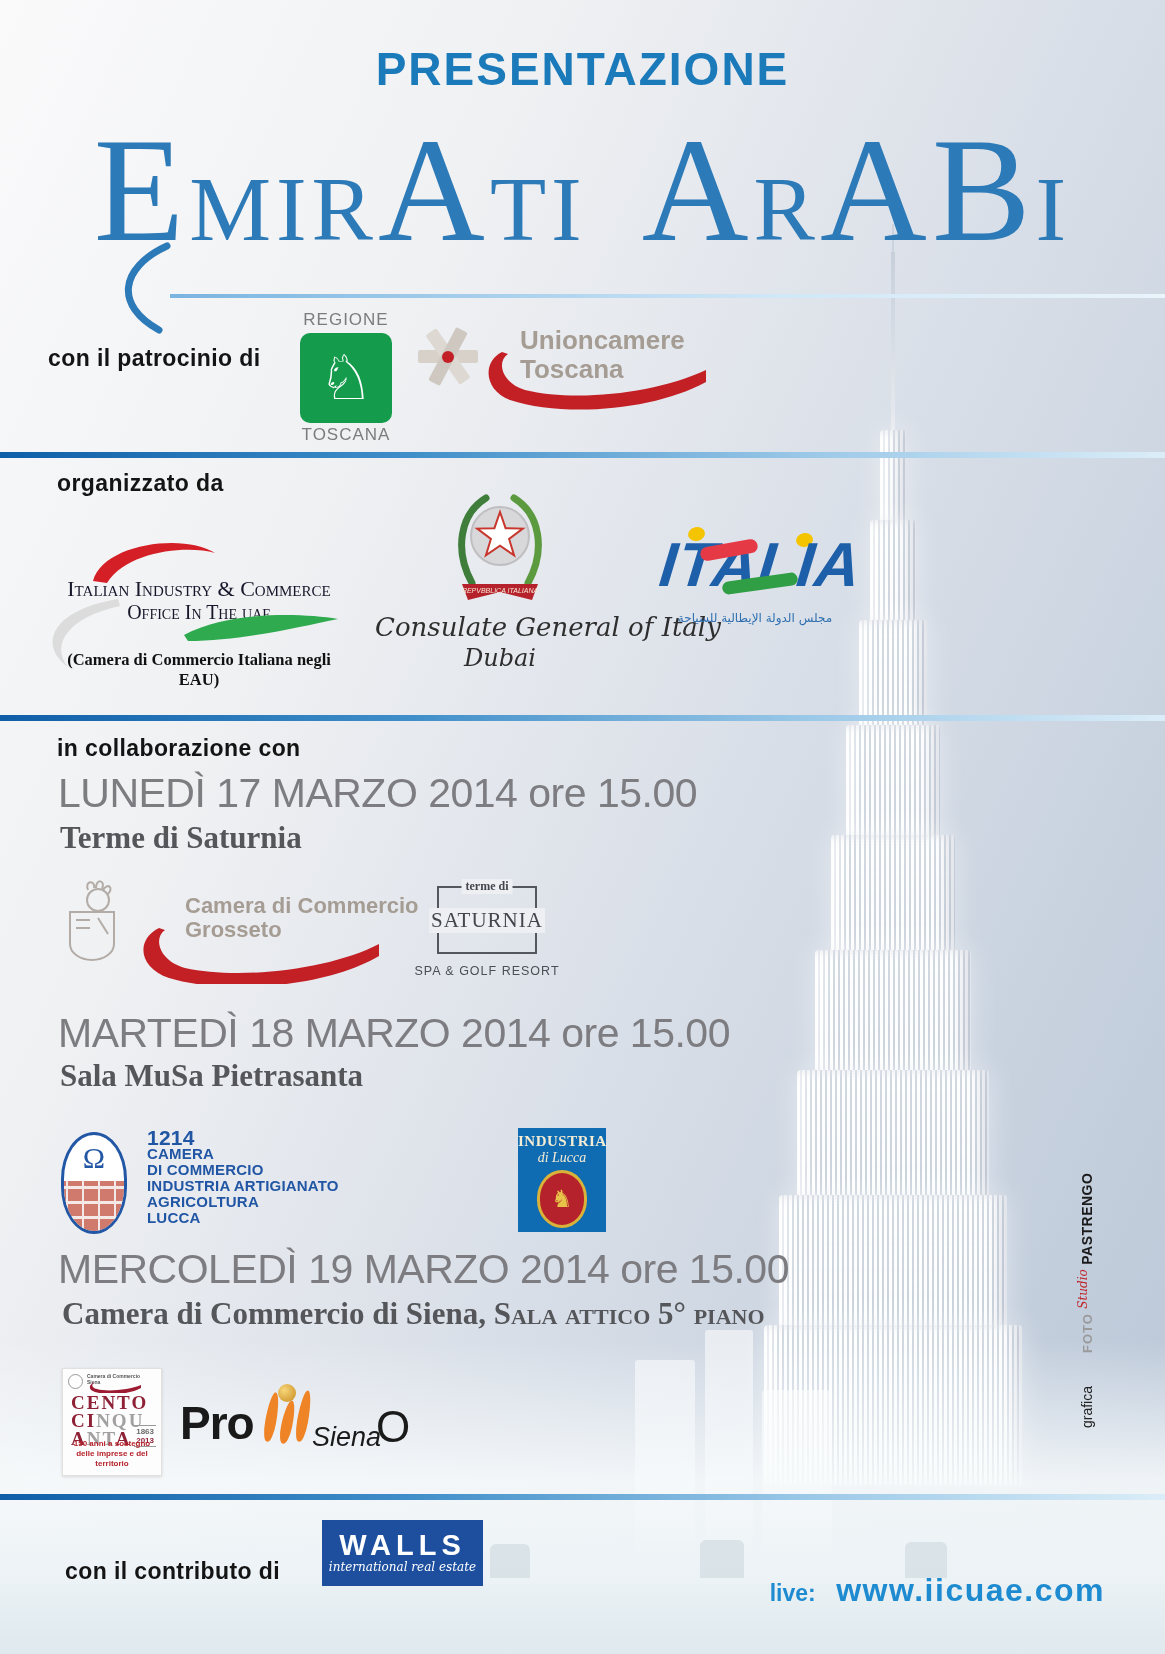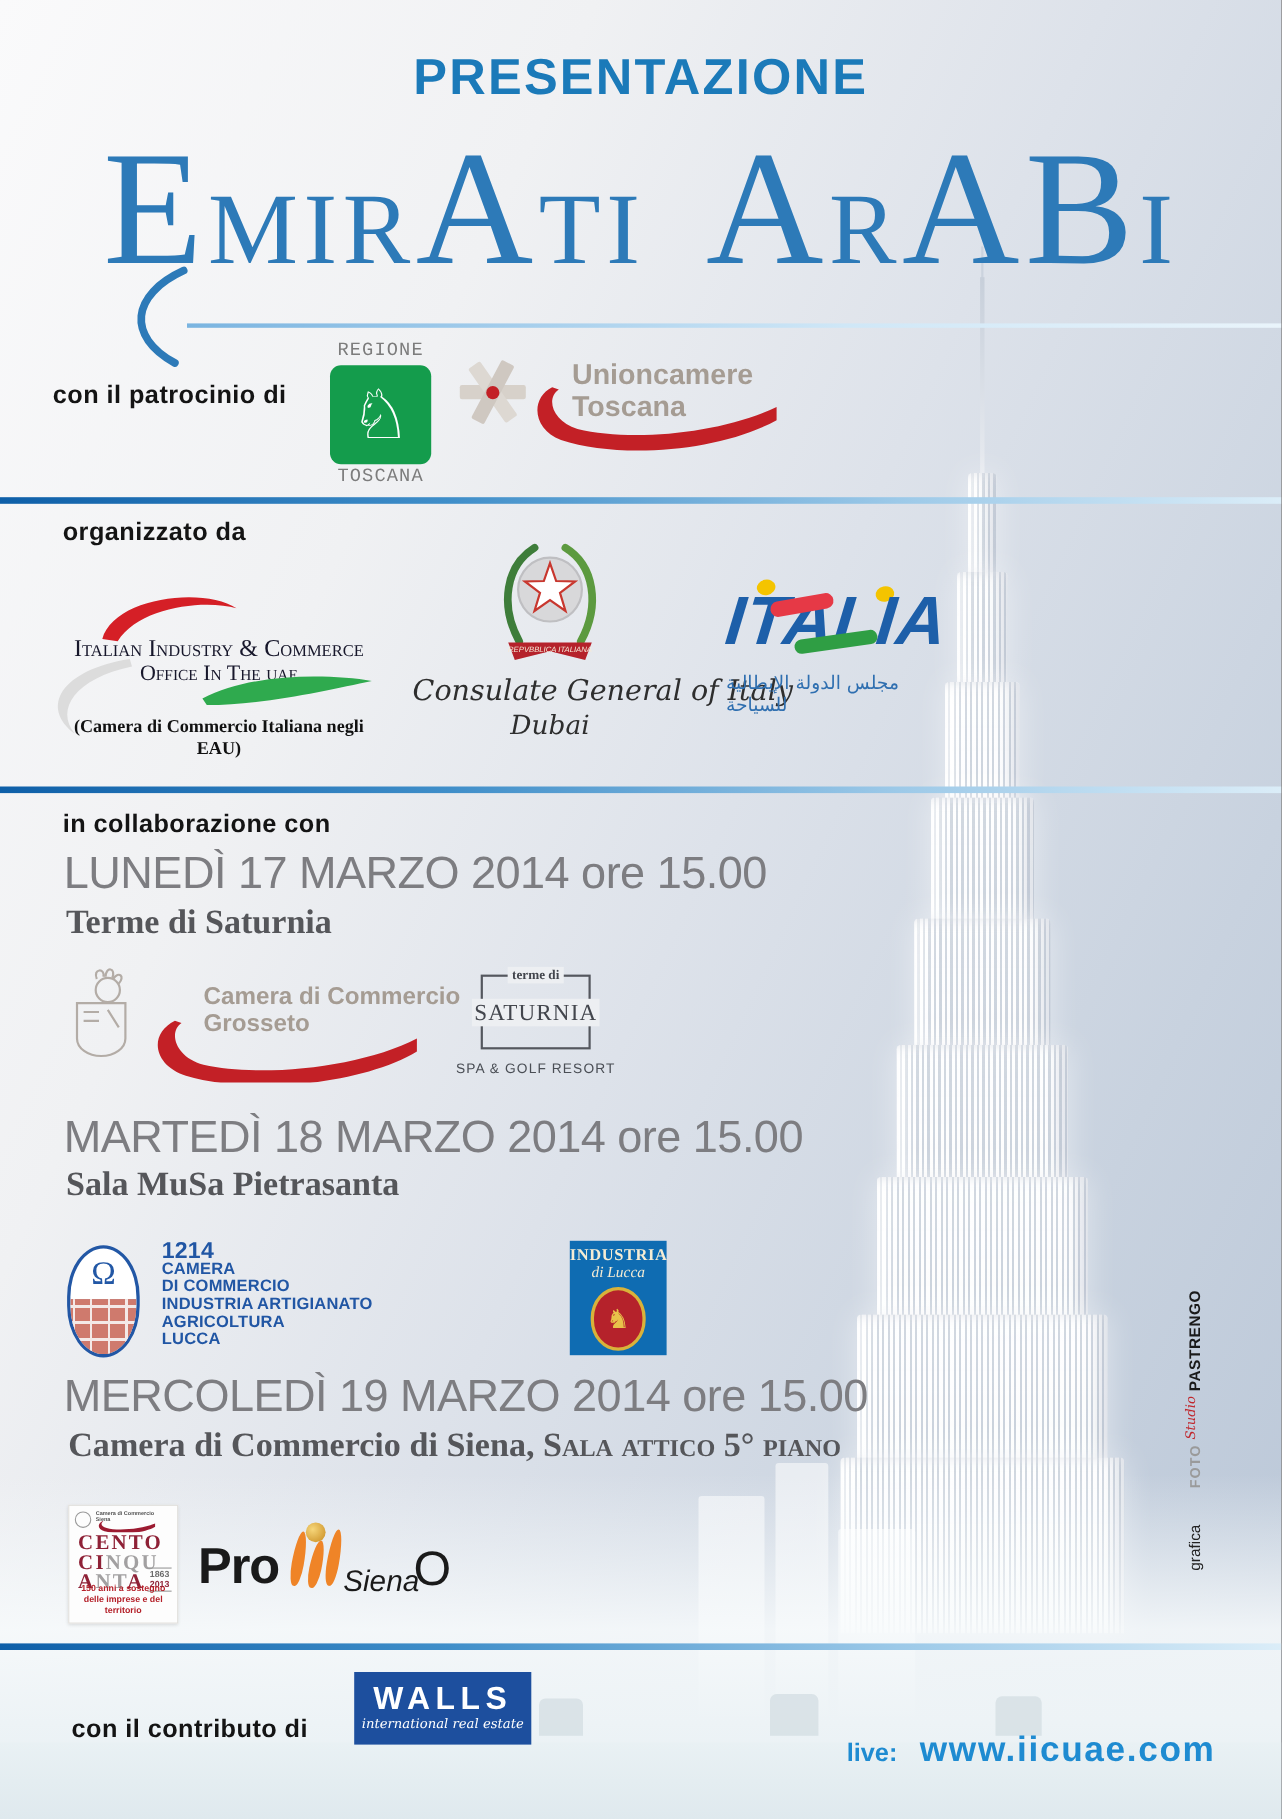--- a/index.html
+++ b/index.html
@@ -31,21 +31,21 @@
       linear-gradient(to bottom,rgba(255,255,255,.65),rgba(230,234,240,.25));
     box-shadow:inset -9px 0 12px rgba(168,178,194,.35),inset 9px 0 12px rgba(255,255,255,.65),0 0 28px rgba(255,255,255,.45);}
   .spire{position:absolute;left:891px;top:252px;width:4px;height:185px;background:linear-gradient(#c7cfda,#e9ecf1);}
   .spiretip{position:absolute;left:892px;top:224px;width:2px;height:34px;background:#cbd3de;}
   .skyline{position:absolute;background:rgba(255,255,255,.55);border-radius:3px 3px 0 0;}
   .haze{left:0;top:1340px;width:1165px;height:314px;background:linear-gradient(to bottom,rgba(245,248,250,0),rgba(248,251,252,.85) 45%,#edf3f6 72%,#e6eef2);}
   .water{left:0;top:1584px;width:1165px;height:70px;background:linear-gradient(to bottom,#e9f1f4,#dfe9ee);}
   .pier{position:absolute;background:rgba(212,222,228,.8);border-radius:6px 6px 0 0;}
   
   .greybrand{color:#a59c93;font-weight:700;line-height:1.1;}
-  .serifgrey{font-family:Liberation Mono, monospace;color:#7c7c7c;letter-spacing:1px;}
+  .serifgrey{font-family:Liberation Sans, sans-serif;color:#7c7c7c;letter-spacing:1px;}
   .swash{stroke:#2d7ab8;stroke-width:7;fill:none;stroke-linecap:round;}
   .iic-caps{font-family:"Liberation Serif",serif;font-weight:400;color:#17172b;font-variant:small-caps;text-align:center;line-height:1.1;}
   .script{font-family:"DejaVu Serif",serif;font-style:italic;color:#2e2e2e;}
   .lucca-t{color:#2156a4;font-weight:700;font-size:15px;line-height:16px;letter-spacing:.2px;}
   .cento-big{font-family:"Liberation Serif",serif;font-weight:700;font-size:19px;line-height:16px;letter-spacing:2px;}
   .red{color:#8e2136;} .grey{color:#a2a0a1;}
   .flame{position:absolute;background:#ef8427;border-radius:50% 50% 45% 45%/60% 60% 40% 40%;}
 </style>
 </head>
 <body>
@@ -141,21 +141,21 @@
     <div class="script" style="font-size:26px;margin-top:2px;white-space:nowrap;">Consulate General of Italy</div>
     <div class="script" style="font-size:24px;margin-top:2px;">Dubai</div>
   </div>
 
   <div class="abs" style="left:660px;top:515px;width:200px;height:125px;">
     <span style="position:absolute;left:28px;top:12px;width:17px;height:14px;background:#f4c400;border-radius:50%;transform:rotate(-12deg);"></span>
     <span style="position:absolute;left:136px;top:18px;width:17px;height:14px;background:#f4c400;border-radius:50%;transform:rotate(-12deg);"></span>
     <div style="position:absolute;left:0;top:14px;font-size:62px;font-weight:700;font-style:italic;color:#1d5fa9;transform:skewX(-6deg);letter-spacing:1px;font-family:'Liberation Sans',sans-serif;">ITALIA</div>
     <span style="position:absolute;left:40px;top:28px;width:58px;height:14px;background:#e63946;border-radius:8px;transform:rotate(-10deg);"></span>
     <span style="position:absolute;left:62px;top:62px;width:76px;height:13px;background:#2f9e44;border-radius:8px;transform:rotate(-8deg);"></span>
-    <div dir="rtl" style="position:absolute;left:0;top:96px;width:190px;text-align:left;font-size:17px;color:#2f6fb0;font-family:'DejaVu Sans',sans-serif;">مجلس الدولة الإيطالية للسياحة</div>
+    <div dir="rtl" style="position:absolute;left:0;top:96px;width:190px;text-align:center;font-size:12px;color:#2f6fb0;font-family:'DejaVu Sans',sans-serif;">مجلس الدولة الإيطالية للسياحة</div>
   </div>
 
   <div class="abs bar" style="top:715px;"></div>
 
   <div class="abs lbl" style="left:57px;top:735px;">in collaborazione con</div>
 
   <div class="abs date" style="left:58px;top:770px;">LUNEDÌ 17 MARZO 2014 ore 15.00</div>
   <div class="abs venue" style="left:60px;top:820px;">Terme di Saturnia</div>
 
   <div class="abs" style="left:55px;top:872px;width:520px;height:115px;">

